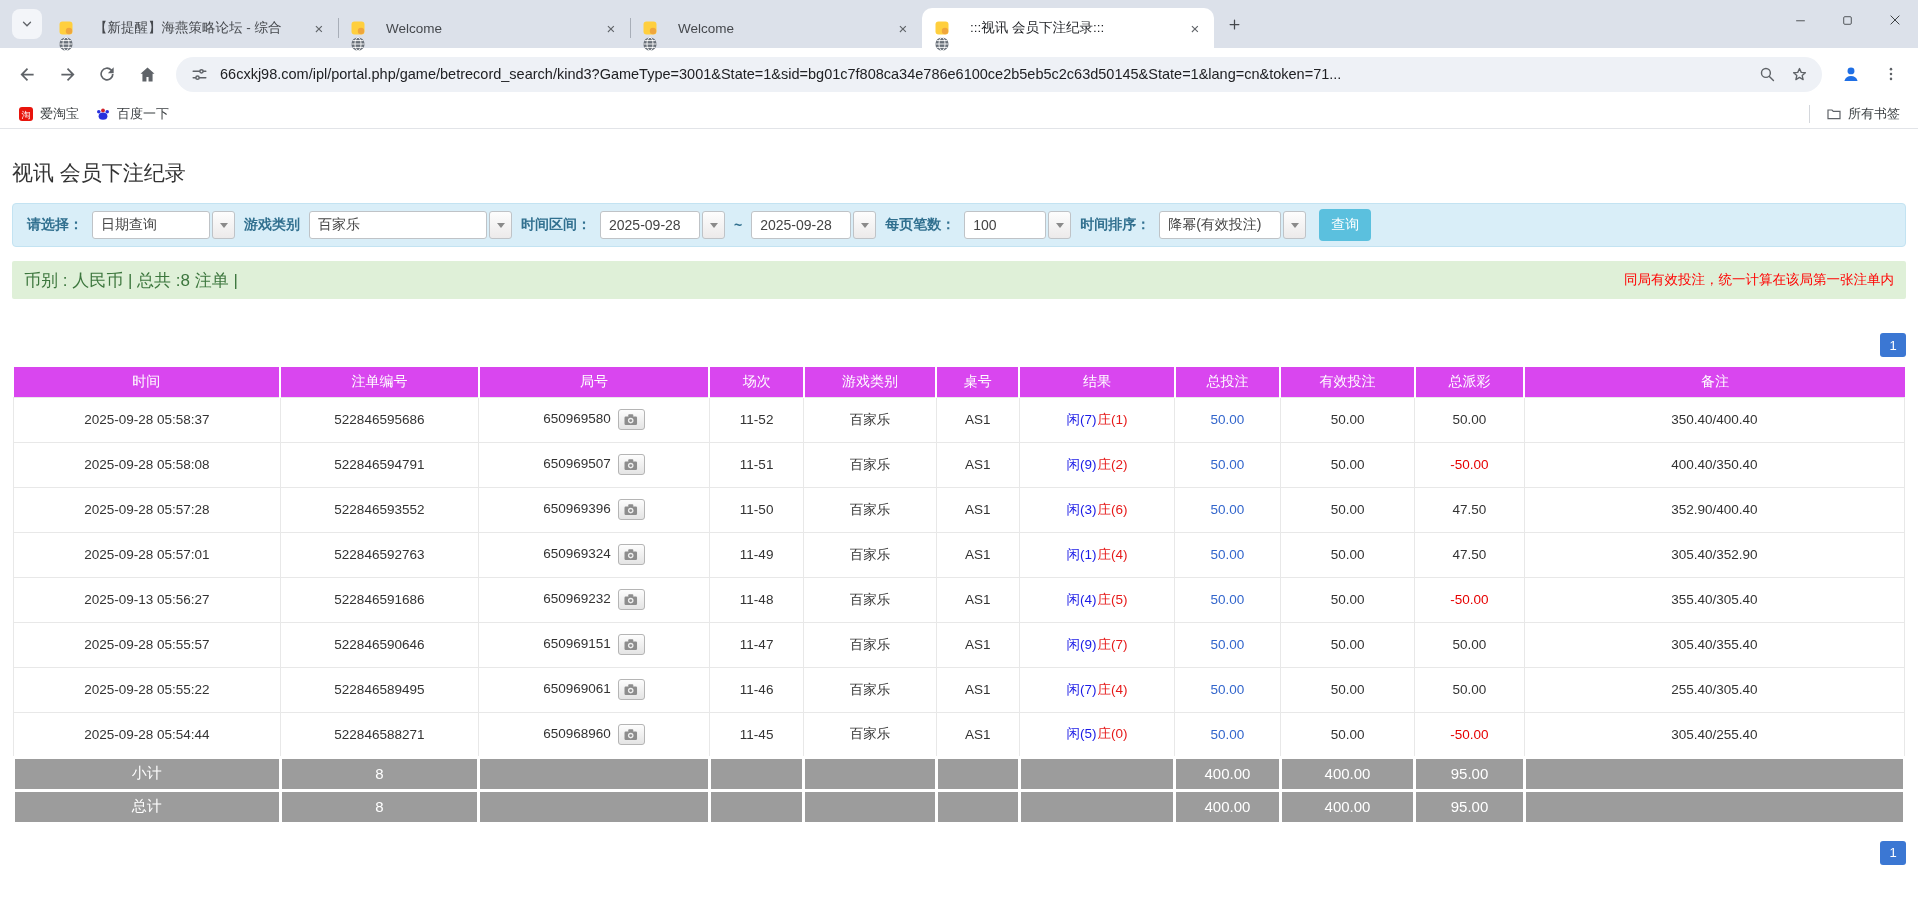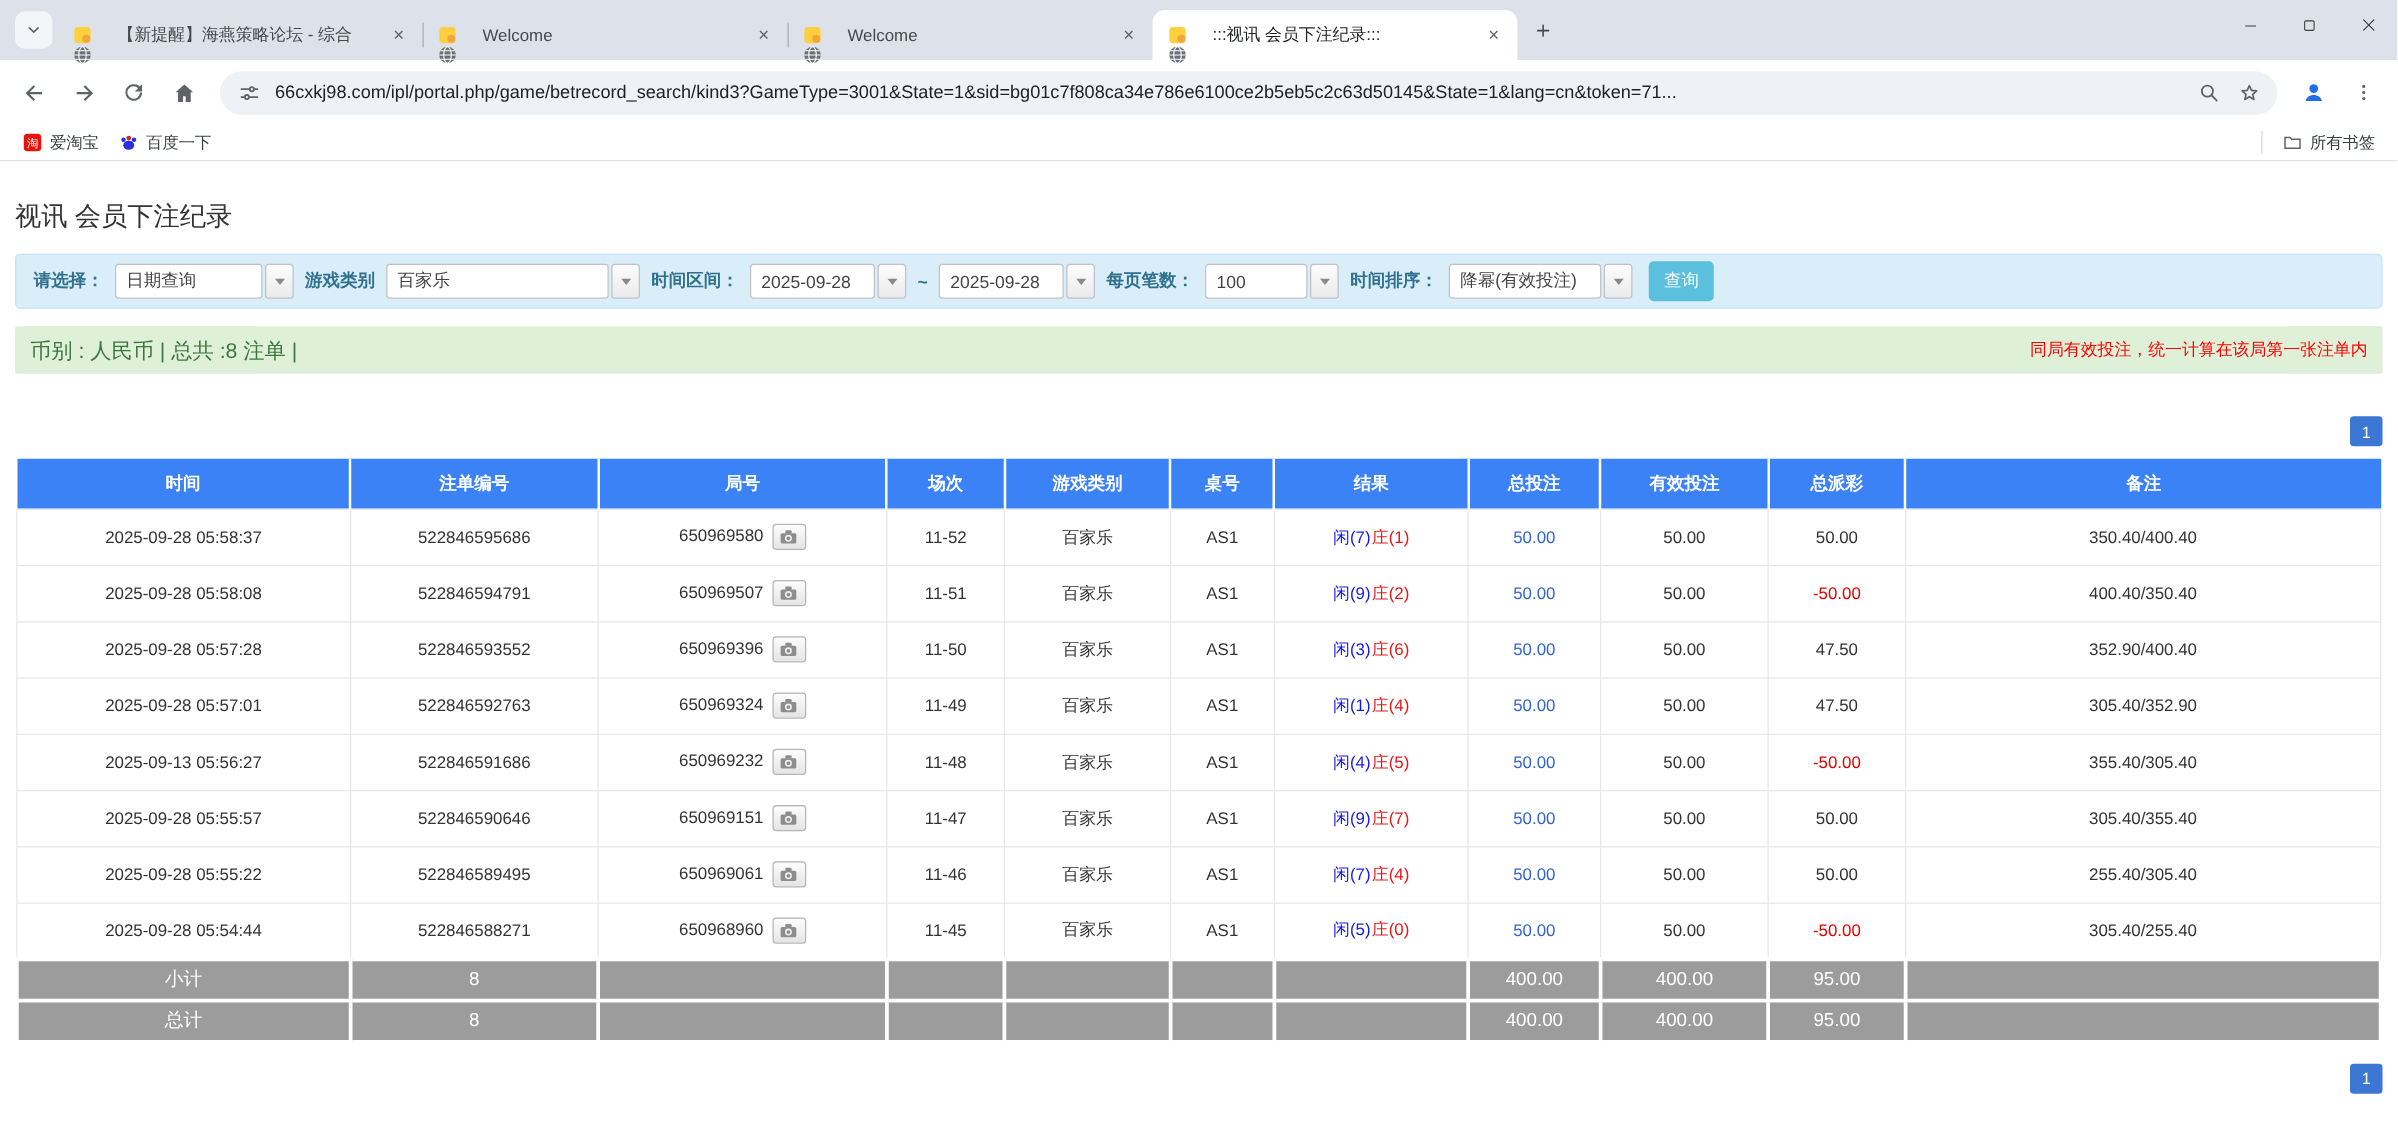--- a/index.html
+++ b/index.html
@@ -64,21 +64,21 @@
   .sumright { font-size:13.5px; color:#ff0000; }
 
   .pagerow { display:flex; justify-content:flex-end; }
   .pagerow.top { margin:34px 0 10px 0; }
   .pagerow.bottom { margin:16px 0 0 0; }
   .pagebtn { min-width:26px; height:24px; background:#3b77d3; color:#fff; font-size:13px;
     display:flex; align-items:center; justify-content:center; border-radius:3px; cursor:pointer; }
 
   
   table.bets { width:100%; border-collapse:collapse; table-layout:fixed; }
-  table.bets th { background:#3b82f6; color:#fff; font-size:14px; font-weight:bold; height:40px;
+  table.bets th { background:#d946ef; color:#fff; font-size:14px; font-weight:normal; height:30px;
     border-left:2px solid #fff; cursor:pointer; }
   table.bets th:first-child { border-left:none; }
   table.bets td { height:45px; text-align:center; font-size:13.5px; color:#333;
     border:1px solid #e8e8e8; background:#fff; }
   tr.sub td { background:#9c9c9c; color:#fff; border:3px solid #fff; height:33px; font-size:15px; }
   .res-p { color:#1919e6; margin-right:1px; }
   .res-b { color:#e61919; }
   .betlink { color:#3366cc; cursor:pointer; }
   .pay.neg { color:#e60000; }
   .cambtn { display:inline-flex; align-items:center; justify-content:center; width:27px; height:21px;

